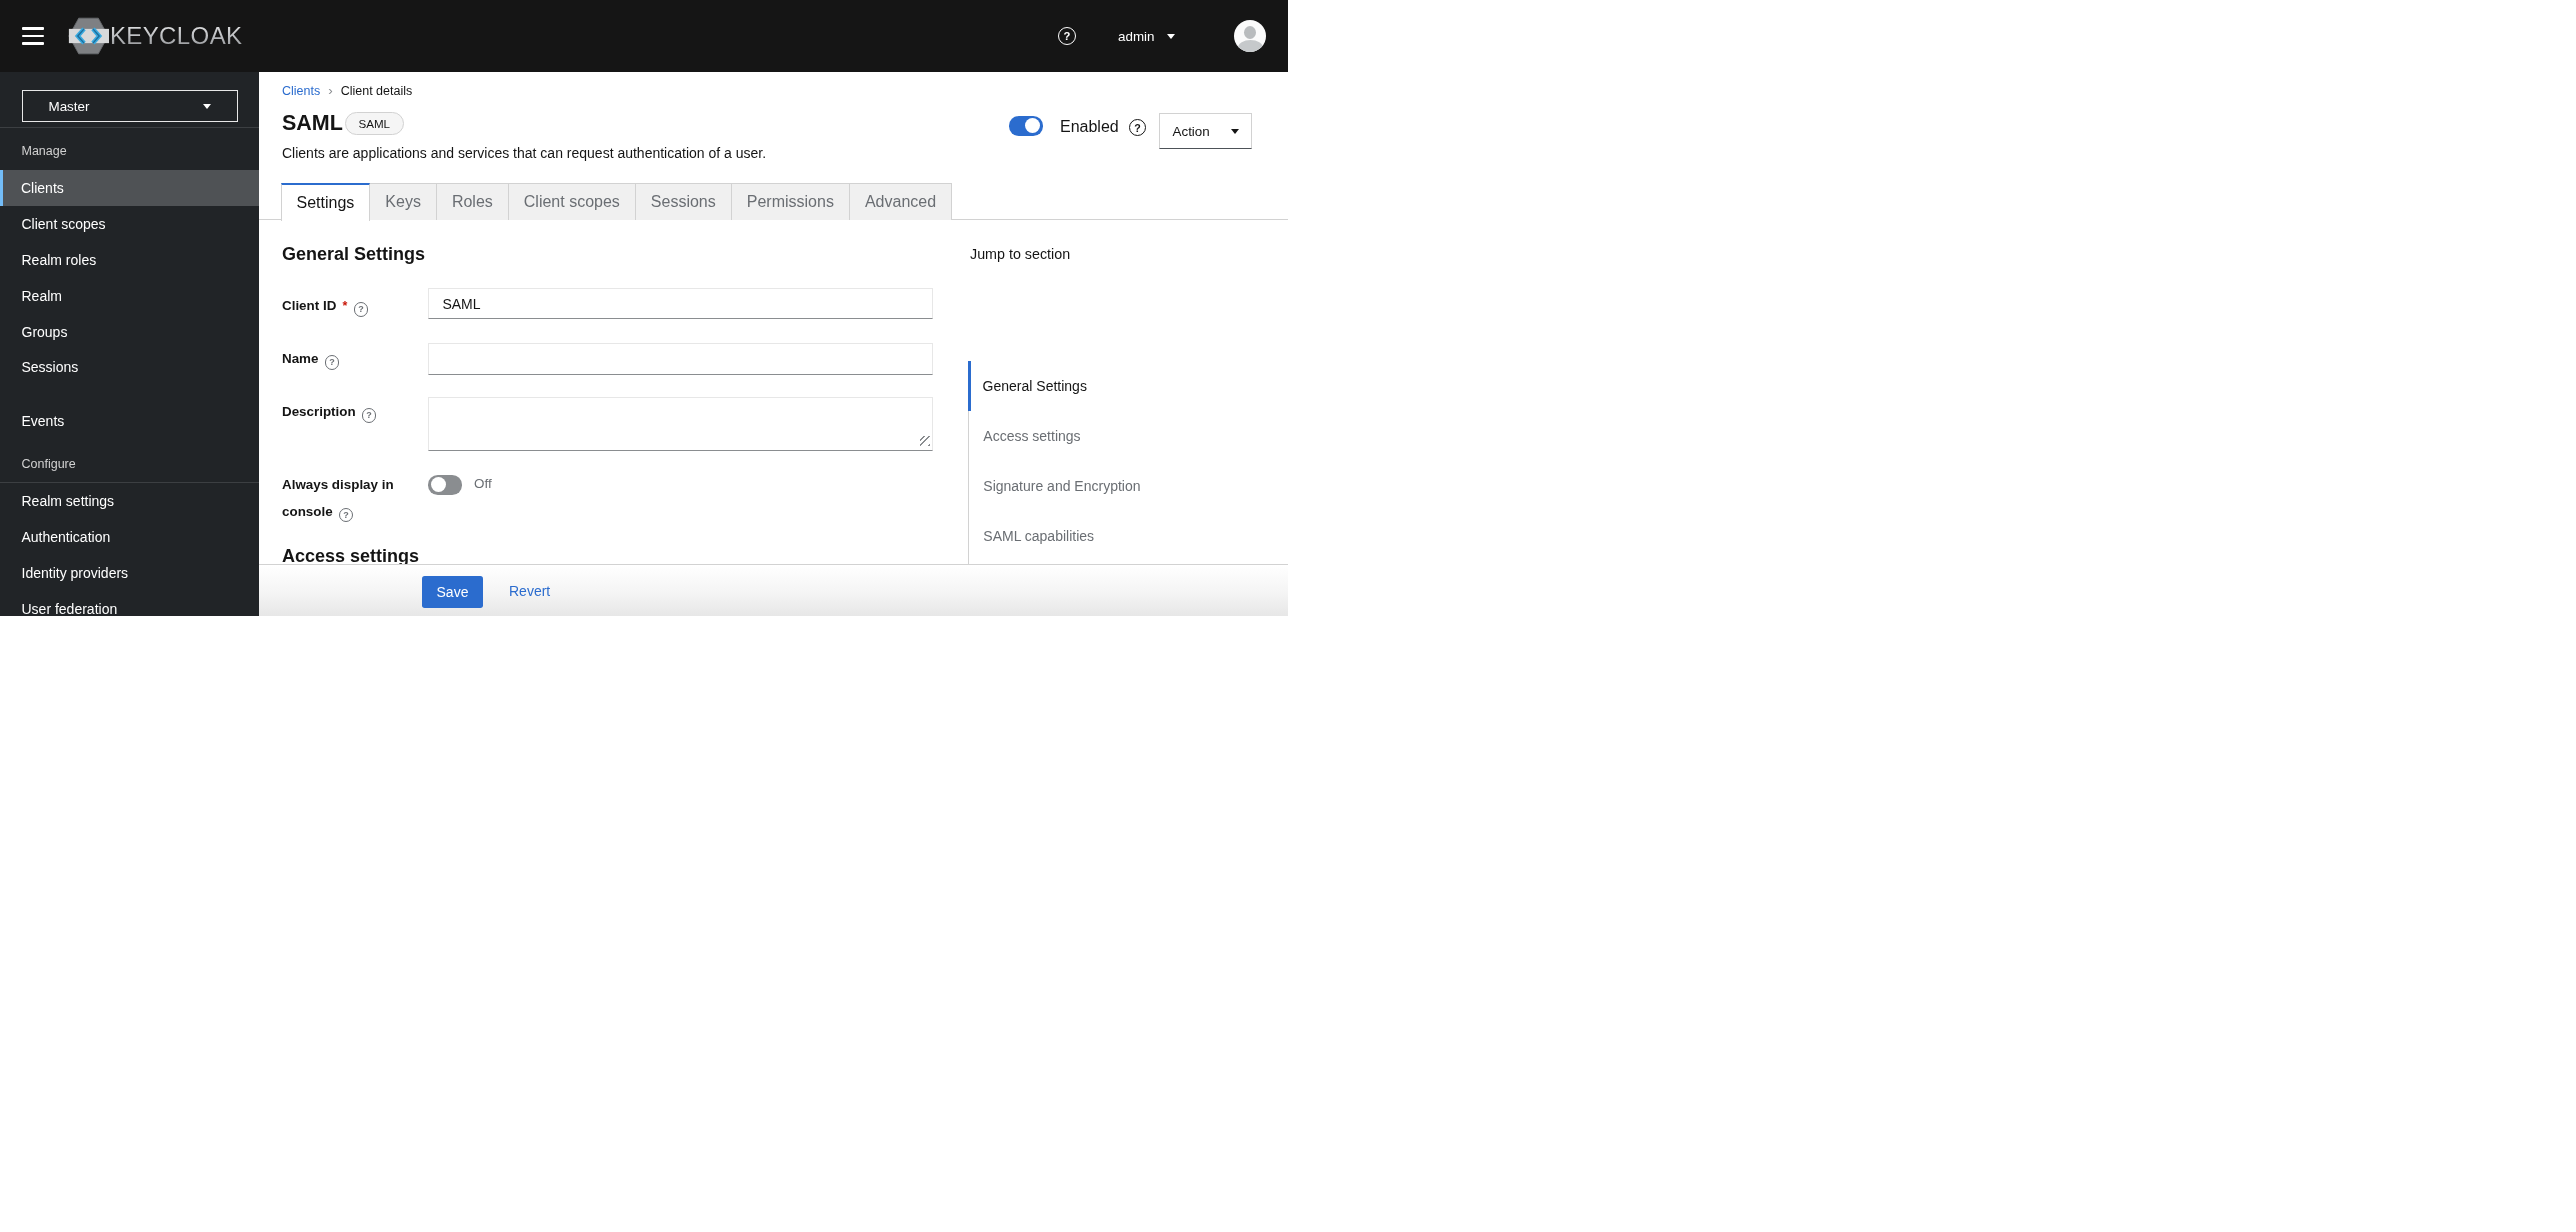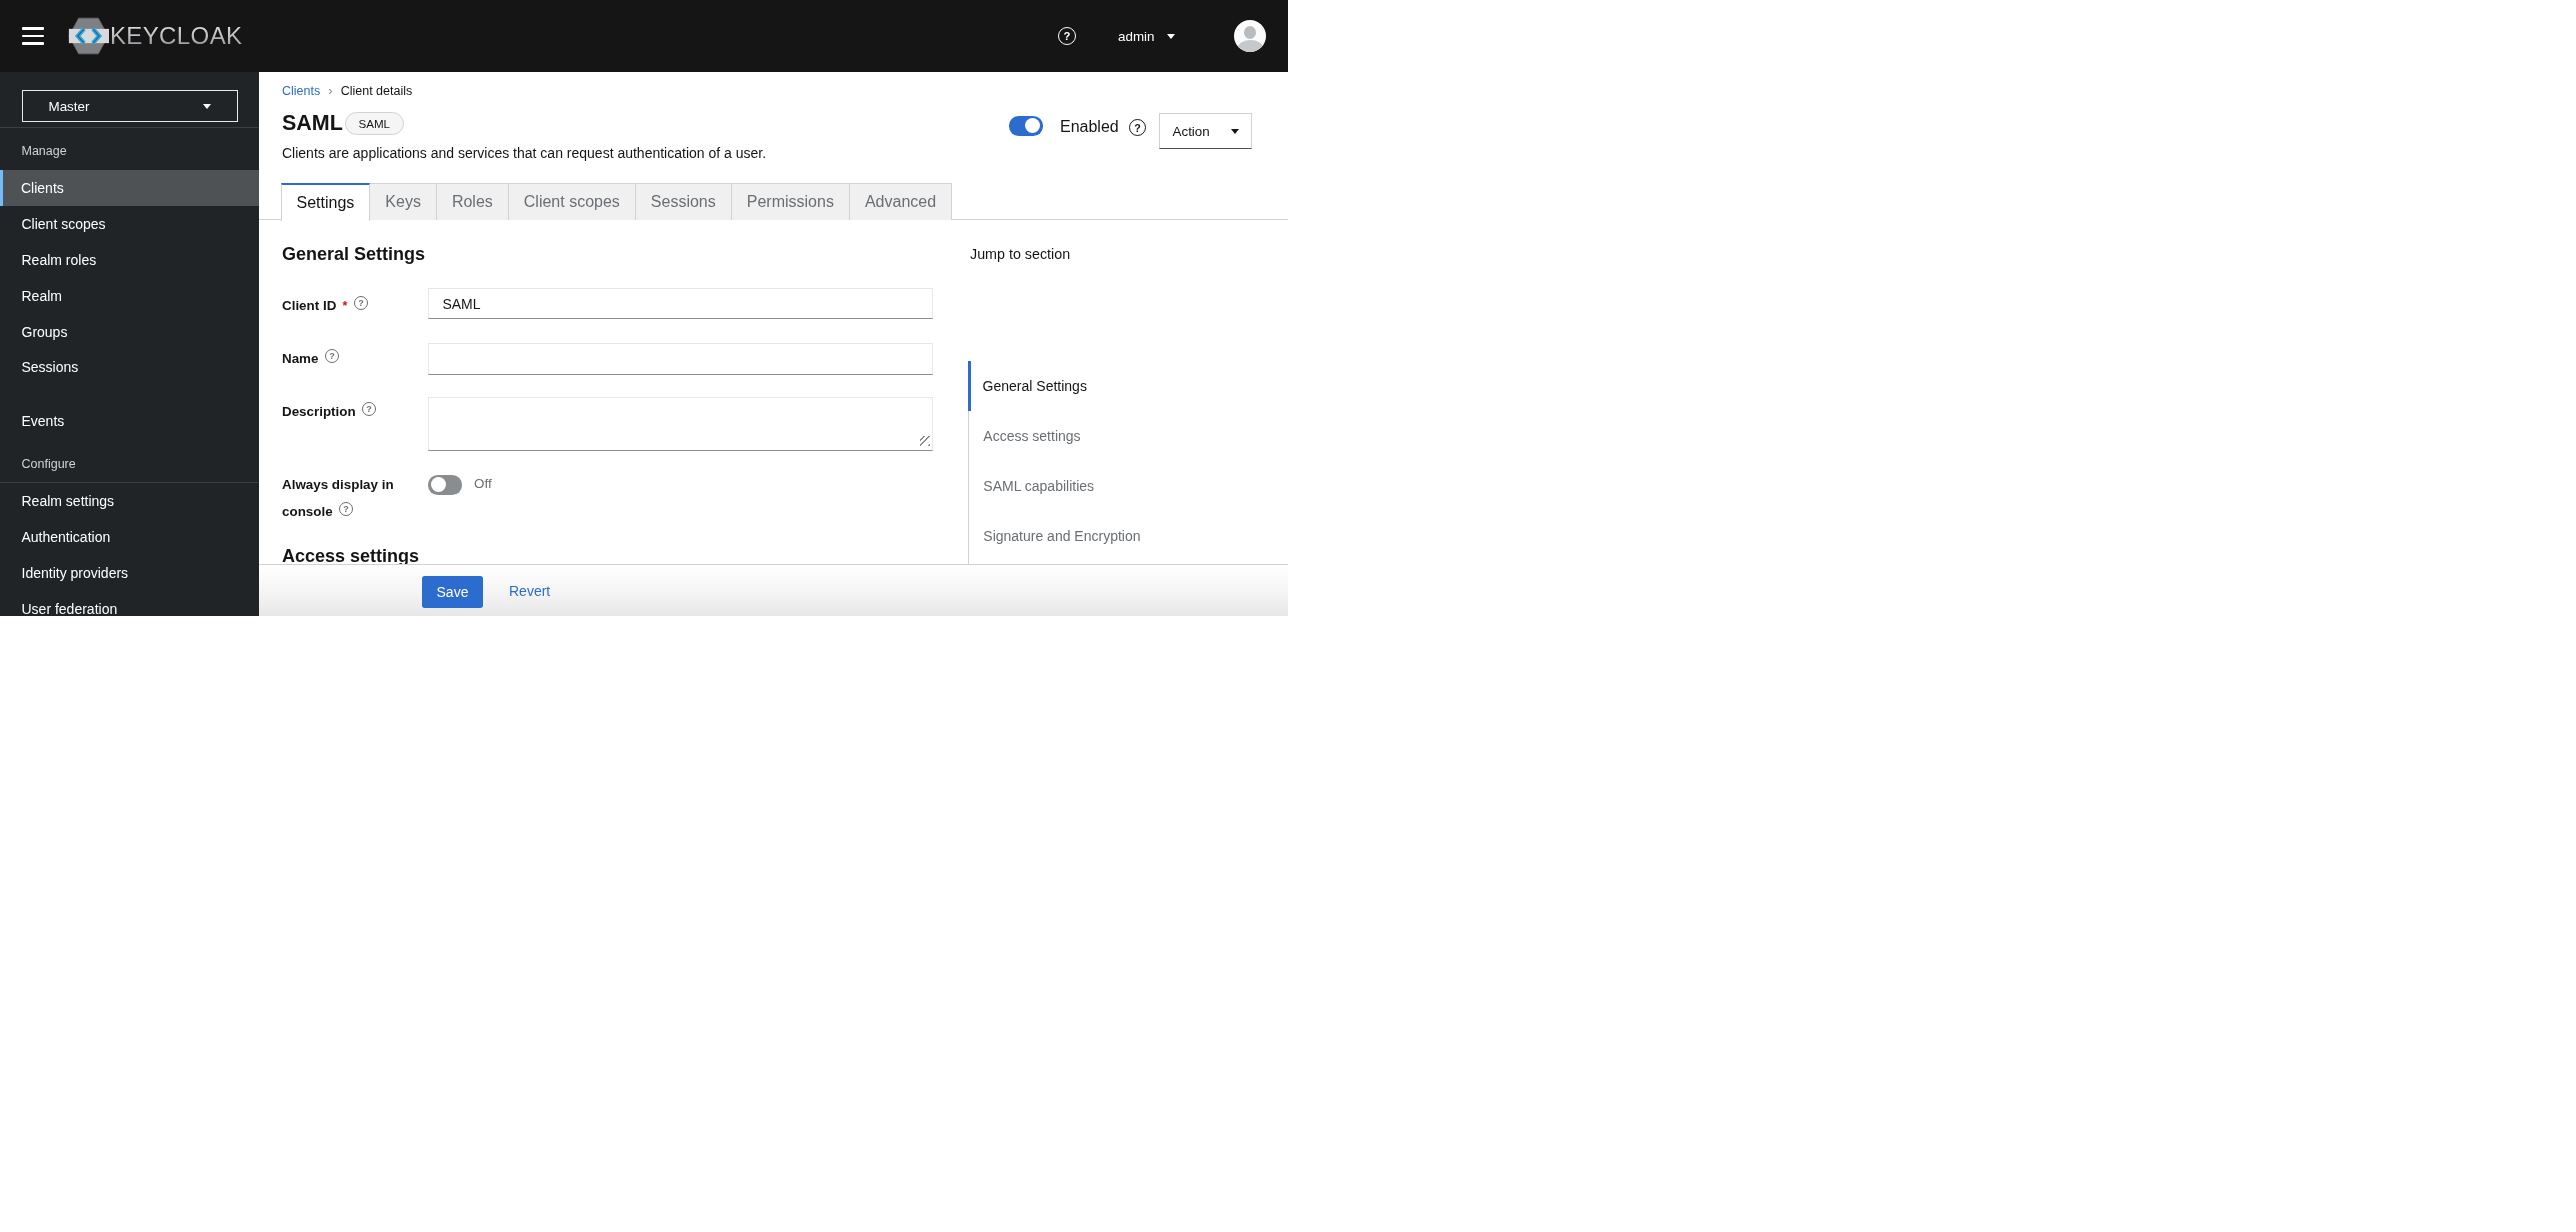--- a/index.html
+++ b/index.html
@@ -69,21 +69,21 @@
   
   .tabs{position:absolute;left:0;top:111px;width:1029px;height:37px;border-bottom:0.9px solid var(--border);
     display:flex;align-items:flex-start;padding-left:21.5px}
   .tab{height:37px;display:flex;align-items:center;padding:16px 15px;font-size:16px;color:var(--muted);
     background:var(--tabbg);border-right:0.9px solid var(--border);border-top:0.9px solid var(--border);cursor:pointer}
   .tab.active{height:38px;background:#fff;color:var(--text);border-top:2.7px solid var(--primary);
     border-left:0.9px solid var(--border);font-weight:400}
 
   
   .h2{position:absolute;left:23px;font-size:18px;font-weight:700}
-  .flabel{position:absolute;left:23px;width:134px;font-size:13.4px;font-weight:700;display:flex;align-items:flex-start;gap:6.3px;flex-wrap:wrap;line-height:20.6px}
+  .flabel{position:absolute;left:23px;width:134px;font-size:13.4px;font-weight:700;display:flex;align-items:flex-end;gap:6.3px;flex-wrap:wrap;line-height:20.6px}
   .req{color:var(--req);font-size:12.5px}
   .control{position:absolute;left:169px;width:505px;background:#fff;border:0.9px solid var(--inborder);
     border-bottom:1.8px solid var(--inbottom);font-size:14px;padding:0 13.4px;color:var(--text);outline:none}
   textarea.control{resize:none;padding-top:7.2px}
   .resize-grip{position:absolute;left:661px;width:9.8px;height:9.8px;pointer-events:none;
     background:repeating-linear-gradient(135deg,transparent 0 2.7px,#8a8d90 2.7px 3.9px,transparent 3.9px 6.3px,#8a8d90 6.3px 7.5px,transparent 7.5px 9.8px)}
   .toggle-off-label{position:absolute;left:215px;top:404px;font-size:13.4px;color:var(--muted)}
 
   
   .jump-title{position:absolute;left:711px;top:174px;font-size:14.3px}
@@ -244,22 +244,22 @@
       <span class="knob"></span>
     </div>
   <span class="toggle-off-label">Off</span>
 
   <h2 class="h2" style="top:474px">Access settings</h2>
 
   <div class="jump-title">Jump to section</div>
   <div class="jump-list">
     <div class="jump-item active">General Settings</div>
     <div class="jump-item">Access settings</div>
+    <div class="jump-item">Signature and Encryption</div>
     <div class="jump-item">SAML capabilities</div>
-    <div class="jump-item">Signature and Encryption</div>
     <div class="jump-item">Logout settings</div>
   </div>
 
   <div class="form-footer">
     <button class="save-btn">Save</button>
     <a class="revert-link">Revert</a>
   </div>
 </main>
 
 

